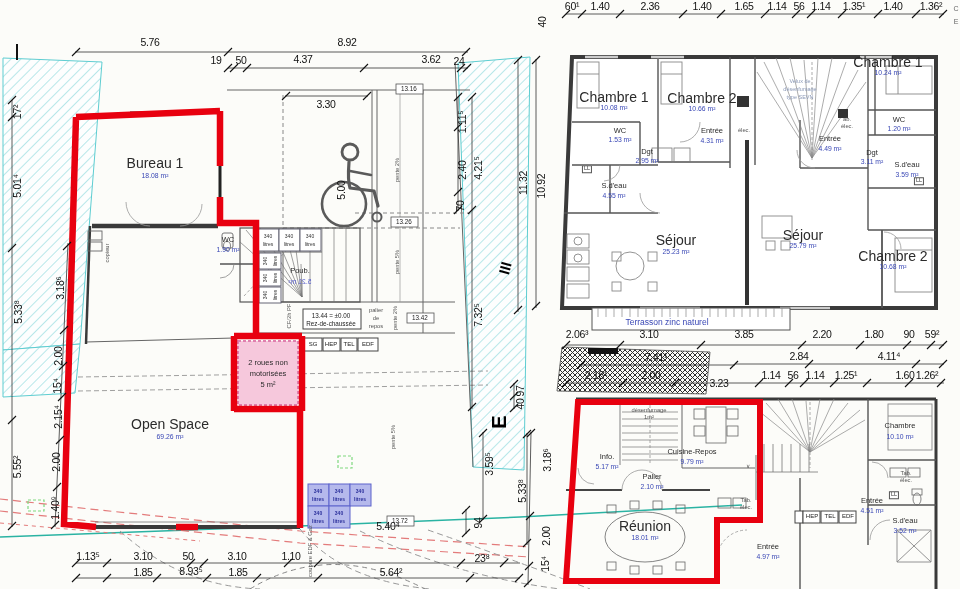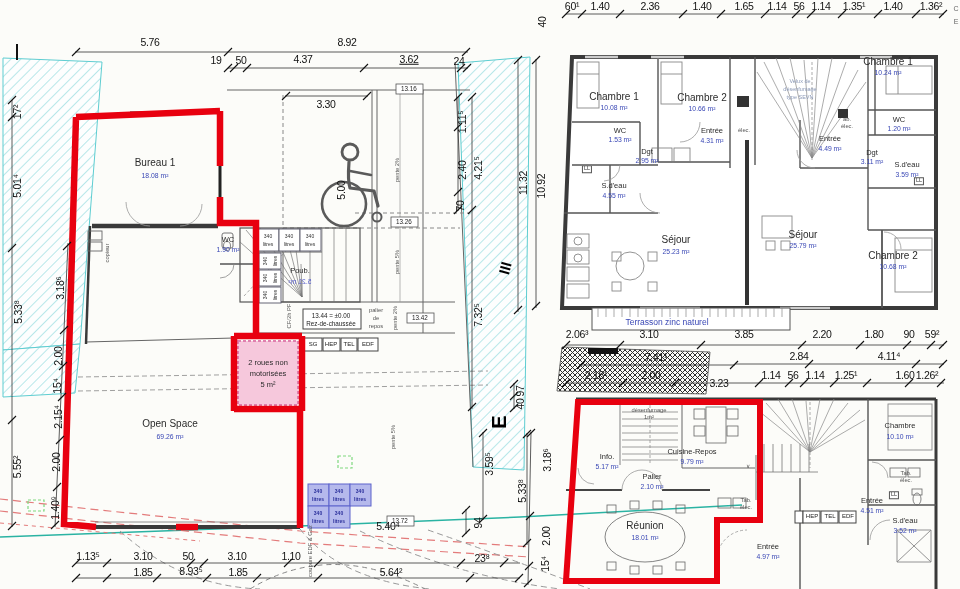--- a/index.html
+++ b/index.html
@@ -2,21 +2,21 @@
 <html><head>
 <meta charset="utf-8">
 <style>
   html,body{margin:0;padding:0;background:#e8e8e8;}
   .stage{position:relative;width:960px;height:589px;background:#fcfcf9;overflow:hidden;
          font-family:"Liberation Sans",sans-serif;}
   .stage svg{position:absolute;left:0;top:0;}
   .lbl{position:absolute;white-space:nowrap;transform:translate(-50%,-50%);
        color:#1c1c1c;line-height:1;pointer-events:none;}
   .d   {font-size:10.5px;letter-spacing:-0.3px;color:#111;}
-  .r   {font-size:10px;color:#2b2b2b;}
+  .r   {font-size:14px;color:#2b2b2b;}
   .r2  {font-size:7.5px;color:#2b2b2b;}
   .a   {font-size:6.8px;color:#3947b5;}
   .am  {font-size:6.8px;color:#5d63cc;}
   .t   {font-size:5.8px;color:#555;}
   .lv  {font-size:6.3px;color:#222;}
   .ub  {font-size:6px;color:#222;}
   .ub2 {font-size:5.5px;color:#333;border:1px solid #555;background:#fff;padding:0 1px;}
   .bin {font-size:5px;color:#333;}
   .binb{font-size:5px;color:#2b309b;font-weight:bold;}
   .vx  {font-size:5.5px;color:#8a98b6;}
@@ -353,21 +353,21 @@
         <line x1="524" y1="587" x2="532" y2="579" stroke="#111" stroke-width="1.1"></line>
       </g>
 </svg>
 
 <div id="labels">
       <span class="lbl d" style="left: 150px; top: 42px; transform: translate(-50%, -50%) rotate(0deg);">5.76</span>
       <span class="lbl d" style="left: 347px; top: 42px; transform: translate(-50%, -50%) rotate(0deg);">8.92</span>
       <span class="lbl d" style="left: 216px; top: 60px; transform: translate(-50%, -50%) rotate(0deg);">19</span>
       <span class="lbl d" style="left: 241px; top: 60px; transform: translate(-50%, -50%) rotate(0deg);">50</span>
       <span class="lbl d" style="left: 303px; top: 59px; transform: translate(-50%, -50%) rotate(0deg);">4.37</span>
-      <span class="lbl d" style="left: 409px; top: 59px; transform: translate(-50%, -50%) rotate(0deg); text-decoration: underline;">3.62</span>
+      <span class="lbl d" style="left: 431px; top: 59px; transform: translate(-50%, -50%) rotate(0deg);">3.62</span>
       <span class="lbl d" style="left: 459px; top: 61px; transform: translate(-50%, -50%) rotate(0deg);">24</span>
       <span class="lbl d" style="left: 326px; top: 104px; transform: translate(-50%, -50%) rotate(0deg);">3.30</span>
       <span class="lbl d" style="left: 341px; top: 190px; transform: translate(-50%, -50%) rotate(-90deg);">5.00</span>
       <span class="lbl d" style="left: 523px; top: 183px; transform: translate(-50%, -50%) rotate(-90deg);">11.32</span>
       <span class="lbl d" style="left: 541px; top: 186px; transform: translate(-50%, -50%) rotate(-90deg);">10.92</span>
       <span class="lbl d" style="left: 462px; top: 122px; transform: translate(-50%, -50%) rotate(-90deg);">1.11⁵</span>
       <span class="lbl d" style="left: 462px; top: 170px; transform: translate(-50%, -50%) rotate(-90deg);">2.40</span>
       <span class="lbl d" style="left: 478px; top: 168px; transform: translate(-50%, -50%) rotate(-90deg);">4.21⁵</span>
       <span class="lbl d" style="left: 460px; top: 206px; transform: translate(-50%, -50%) rotate(-90deg);">70</span>
       <span class="lbl d" style="left: 478px; top: 315px; transform: translate(-50%, -50%) rotate(-90deg);">7.32⁵</span>

